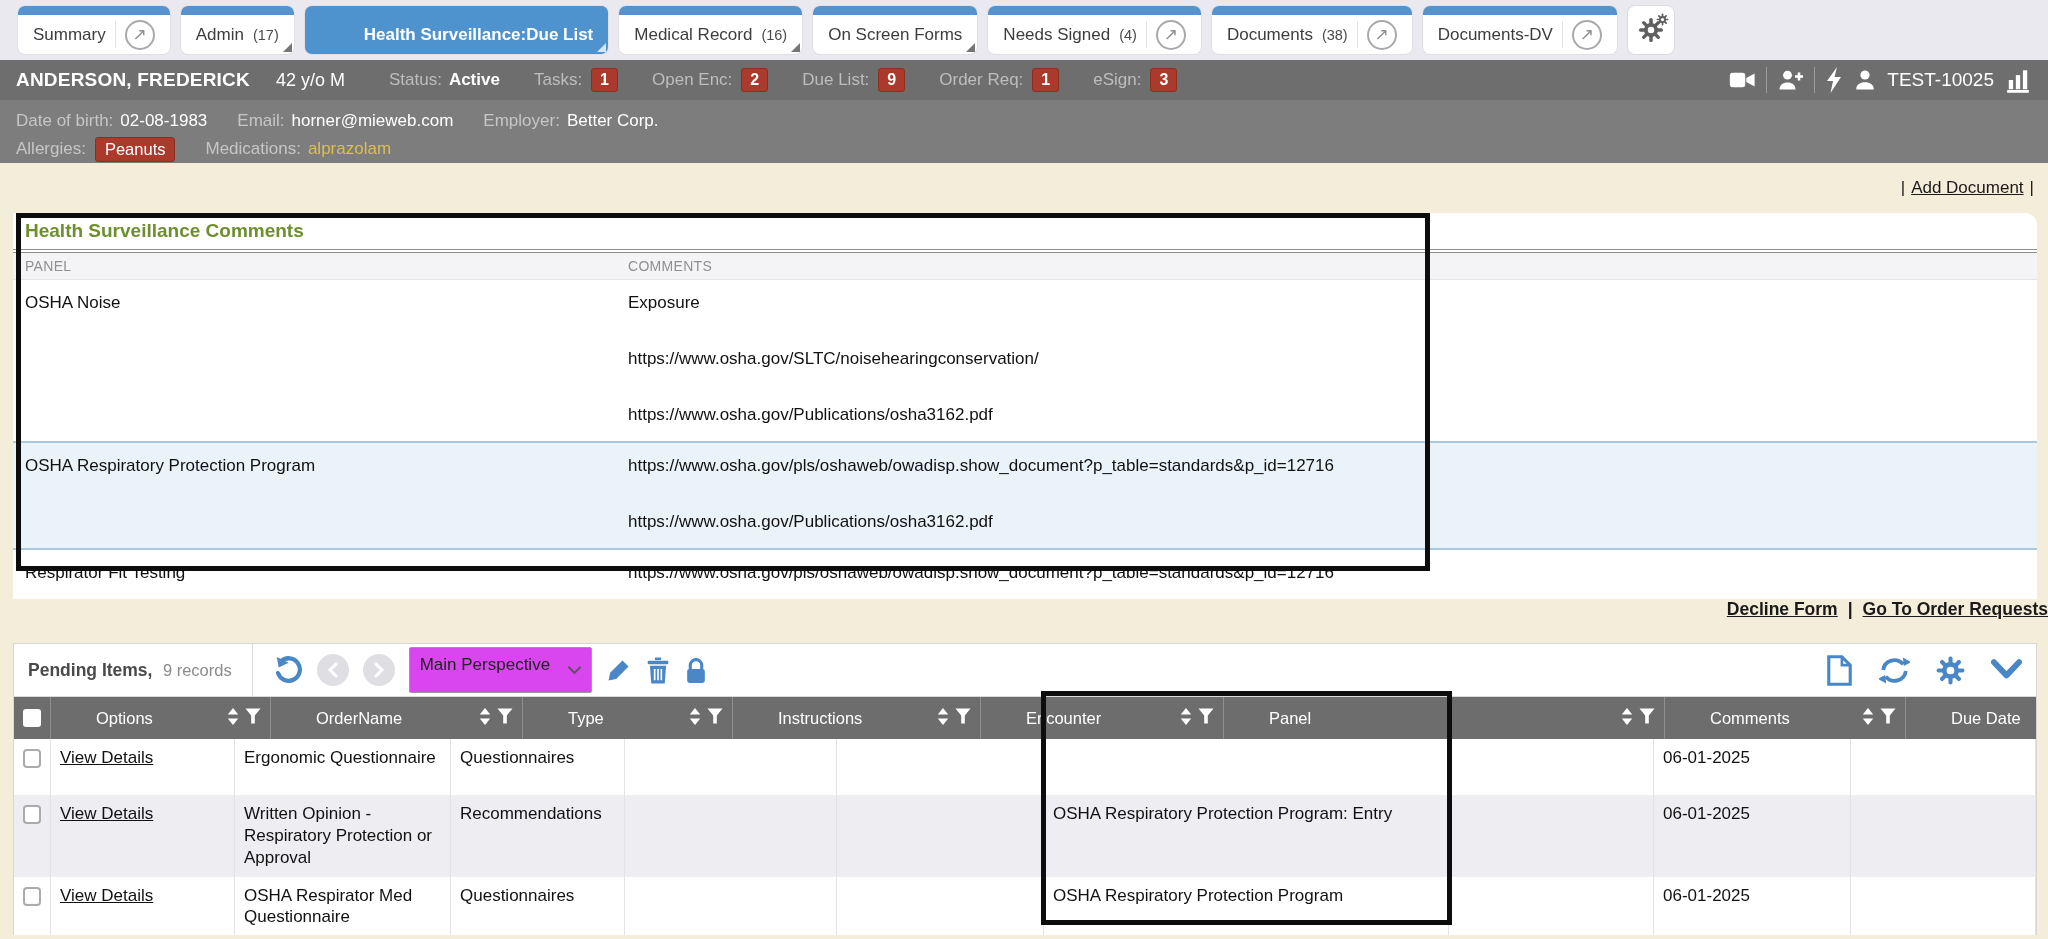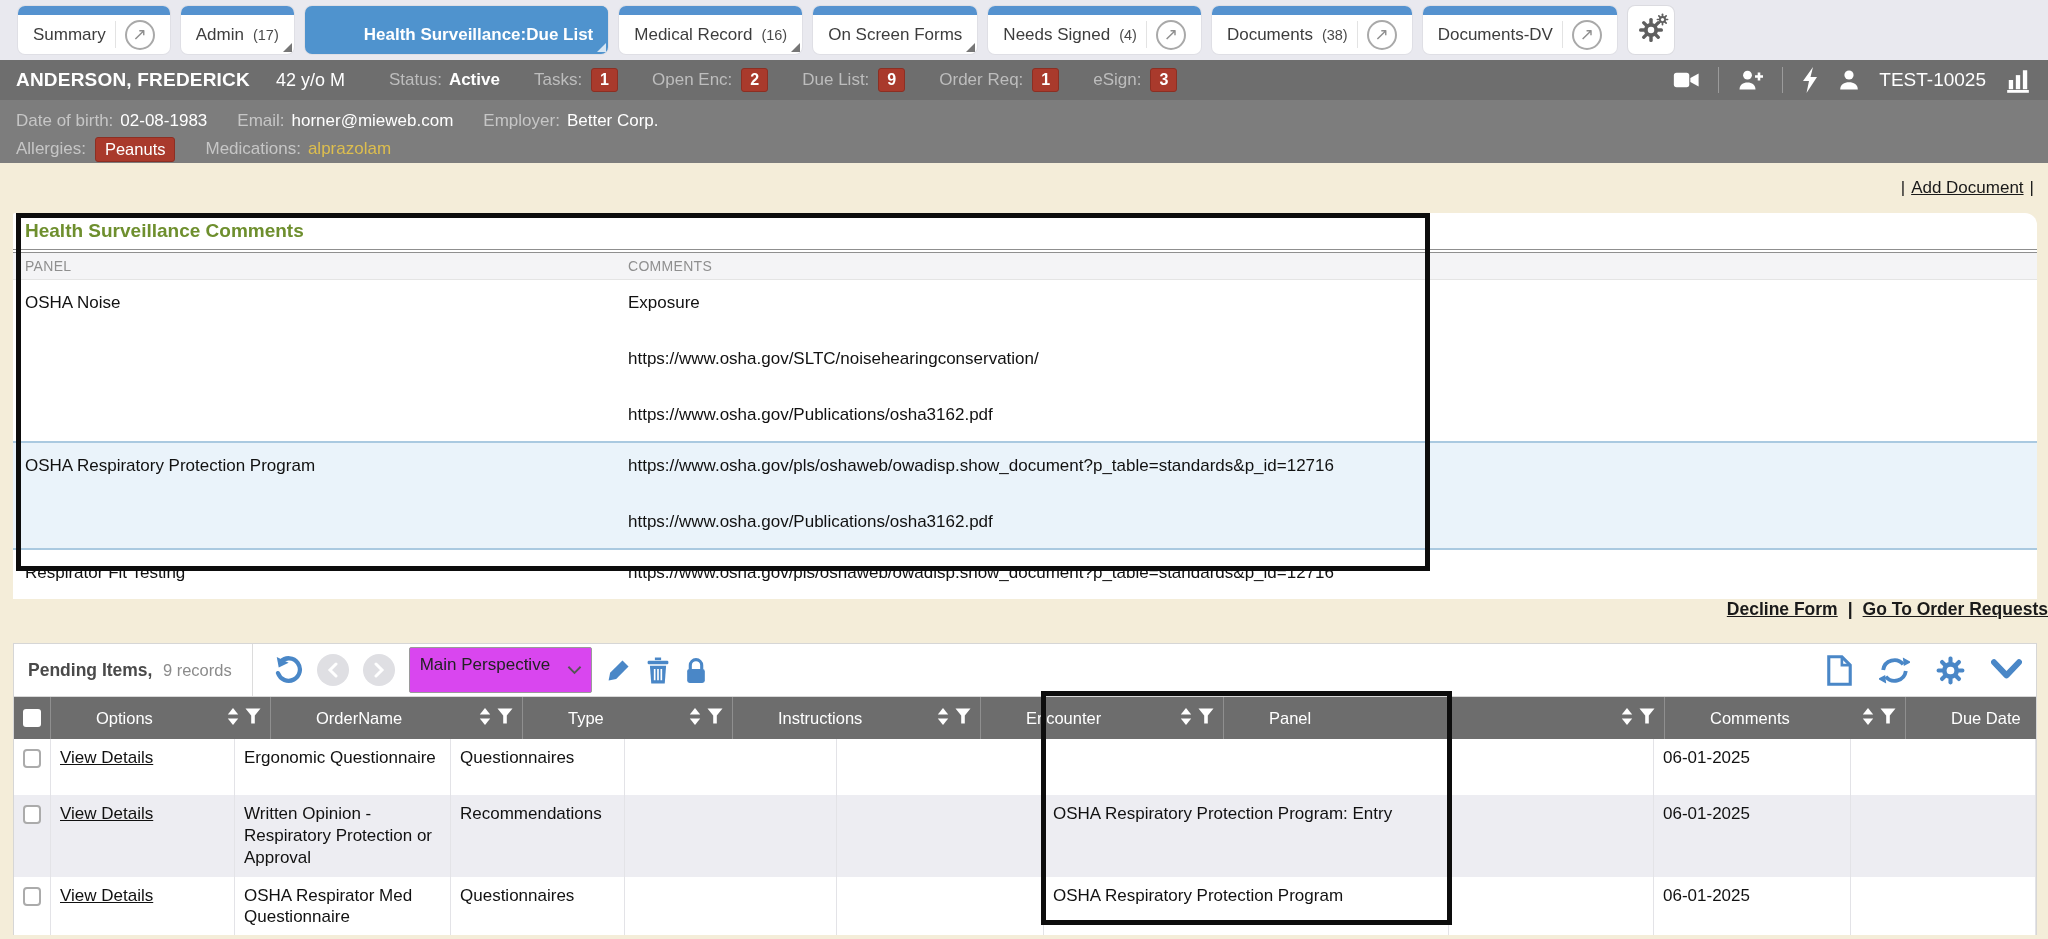--- a/index.html
+++ b/index.html
@@ -36,21 +36,21 @@
   
   .namebar { position: absolute; left: 0; top: 60px; width: 2048px; height: 40px;
     background: #6e6e6e; display: flex; align-items: center; padding: 0 16px; color: #fff; }
   .pt-name { font-size: 19px; font-weight: bold; letter-spacing: .2px; }
   .pt-age { font-size: 18px; margin-left: 26px; }
   .nb-label { font-size: 17px; color: #bdbdbd; margin-left: 34px; }
   .nb-label.first { margin-left: 44px; }
   .nb-value { font-size: 17px; color: #fff; margin-left: 7px; font-weight: bold; }
   .nb-badge { margin-left: 9px; background: #a93a2c; color: #fff; font-size: 16px; font-weight: bold;
     padding: 2px 8px; border-radius: 3px; border: 1px solid #8c2f23; }
-  .nb-right { margin-left: auto; display: flex; align-items: center; gap: 18px; }
+  .nb-right { margin-left: auto; display: flex; align-items: center; gap: 10px; }
   .vbar { width: 1px; height: 26px; background: #9b9b9b; }
   .icon-btn { display: flex; align-items: center; justify-content: center; cursor: pointer; }
   .chart-id { font-size: 19px; color: #fff; }
 
   
   .infobar { position: absolute; left: 0; top: 100px; width: 2048px; height: 63px;
     background: #7d7d7d; color: #fff; padding: 8px 16px 0; }
   .info-row { display: flex; align-items: center; height: 26px; margin-bottom: 2px; }
   .if-label { font-size: 17px; color: #c6c6c6; }
   .if-value { font-size: 17px; color: #fff; margin-left: 7px; }

